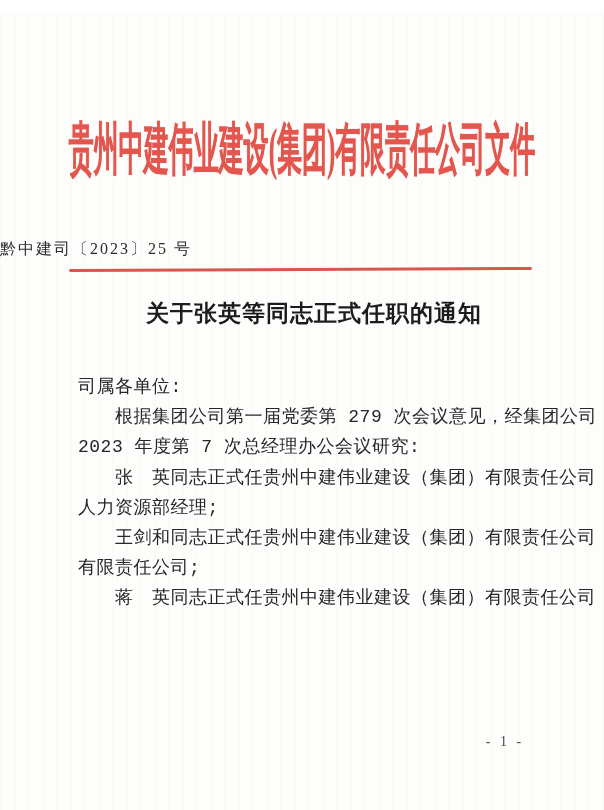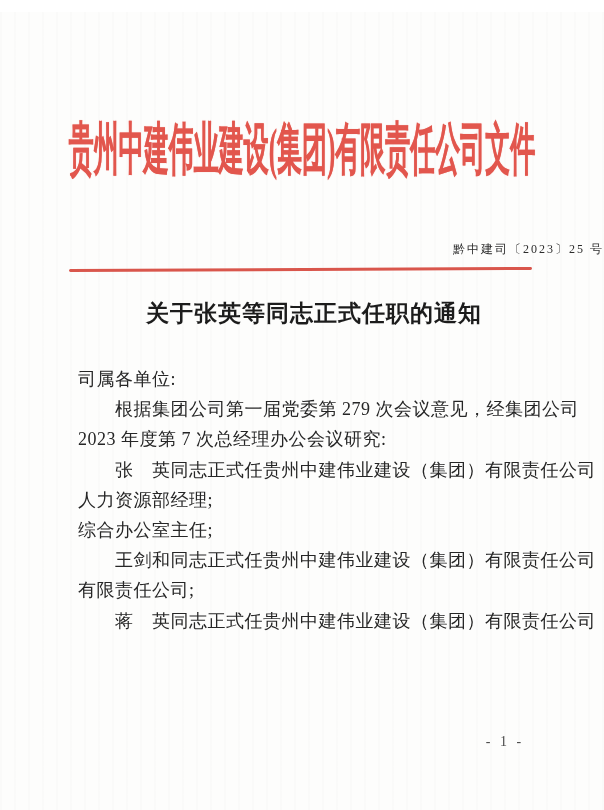--- a/index.html
+++ b/index.html
@@ -36,22 +36,22 @@
     transform-origin: 50% 50%;
     line-height: 64px;
     white-space: nowrap;
     text-shadow: 0 0 0.5px #e97a72;
   }
   .doc-number {
     position: absolute;
     top: 226px;
     left: 0;
     width: 100%;
-    text-align: right;
-    font-size: 12px;
+    text-align: left;
+    font-size: 16px;
     color: #2b2b2b;
     letter-spacing: 2px;
     line-height: 22px;
   }
   .red-divider {
     position: absolute;
     top: 256px;
     left: 69px;
     width: 463px;
     height: 3px;
@@ -67,27 +67,28 @@
     text-align: center;
     font-family: "Liberation Sans", "DejaVu Sans", sans-serif;
     font-weight: bold;
     font-size: 23px;
     color: #1c1c1c;
     letter-spacing: 1px;
     line-height: 28px;
   }
   .body-text {
     position: absolute;
-    top: 352px;
+    top: 360px;
     left: 78px;
     width: 456px;
     font-size: 18px;
     color: #262626;
     letter-spacing: 0.5px;
     line-height: 30.2px;
+    font-family: Liberation Mono, monospace;
   }
   .body-line {
     white-space: nowrap;
     height: 30.2px;
   }
   .body-line.indent {
     padding-left: 37px;
   }
   .page-number {
     position: absolute;
@@ -113,21 +114,20 @@
   <div class="red-divider"></div>
 
   <div class="doc-title">关于张英等同志正式任职的通知</div>
 
   <div class="body-text">
     <div class="body-line">司属各单位:</div>
     <div class="body-line indent">根据集团公司第一届党委第 279 次会议意见，经集团公司</div>
     <div class="body-line">2023 年度第 7 次总经理办公会议研究:</div>
     <div class="body-line indent">张　英同志正式任贵州中建伟业建设（集团）有限责任公司</div>
     <div class="body-line">人力资源部经理;</div>
-    <div class="body-line">综合办公室主任;</div>
     <div class="body-line indent">王剑和同志正式任贵州中建伟业建设（集团）有限责任公司</div>
     <div class="body-line">有限责任公司;</div>
     <div class="body-line indent">蒋　英同志正式任贵州中建伟业建设（集团）有限责任公司</div>
   </div>
 
   <div class="page-number">- 1 -</div>
 
 </div>
 
 </body></html>

